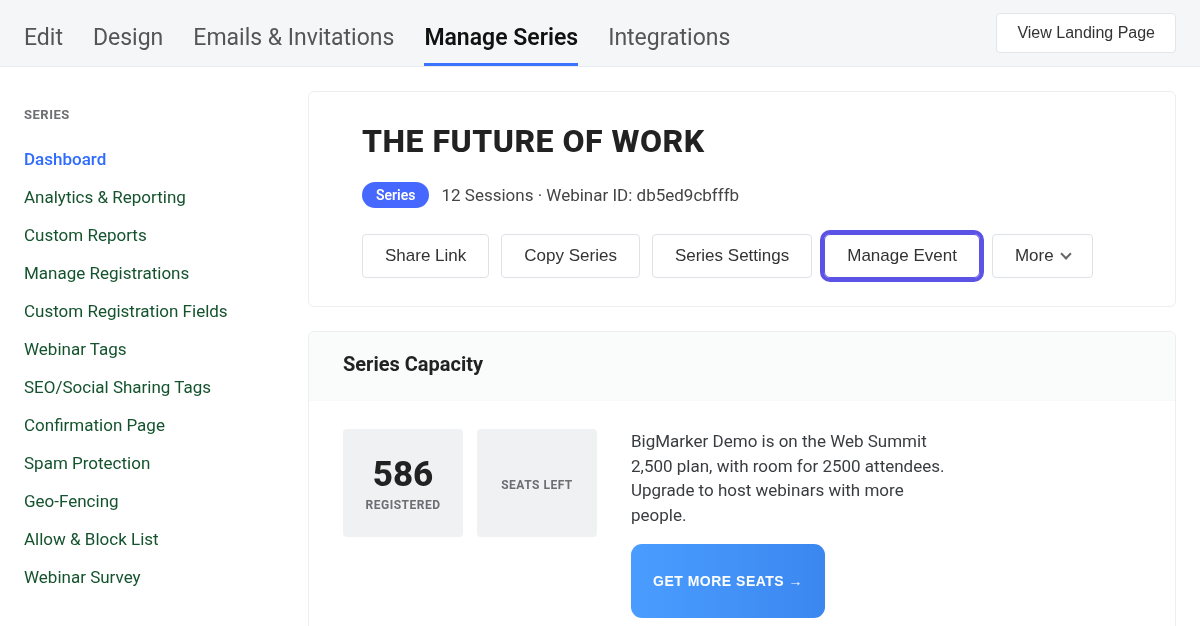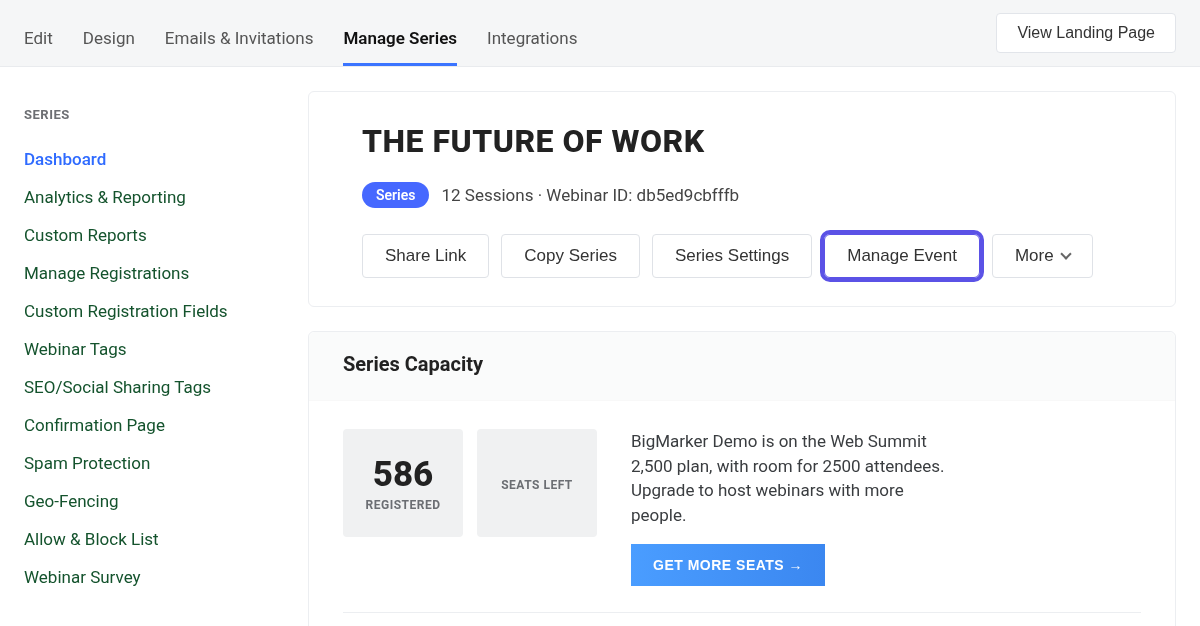--- a/index.html
+++ b/index.html
@@ -14,21 +14,21 @@
     align-items: center;
     justify-content: space-between;
     background: #f5f6f7;
     padding: 0 24px;
     height: 67px;
     border-bottom: 1px solid #e9ebee;
   }
   .tabs { display: flex; gap: 30px; align-items: center; height: 100%; }
   .tab {
     color: #555;
-    font-size: 17px;
+    font-size: 23px;
     height: 100%;
     display: flex;
     align-items: center;
     cursor: pointer;
     border-bottom: 3px solid transparent;
     padding-top: 12px;
   }
   .tab.active {
     color: #111;
     font-weight: 600;
@@ -142,22 +142,22 @@
   .stat-label { font-size: 12px; font-weight: 700; letter-spacing: 0.5px; color: #6b6e73; margin-top: 3px; }
   .stat-desc { flex: 1; padding-left: 20px; font-size: 17px; color: #3a3d40; line-height: 1.45; max-width: 340px; }
   .cta-btn {
     margin-top: 16px;
     background: linear-gradient(90deg,#4a9dff,#3b87f0);
     border: none;
     color: #fff;
     font-size: 14px;
     font-weight: 700;
     letter-spacing: 0.5px;
-    padding: 13px 22px;
-    border-radius: 0;
+    padding: 29px 22px;
+    border-radius: 11px;
     cursor: pointer;
   }
   .footer-row {
     display: flex;
     justify-content: space-between;
     border-top: 1px solid #eceef1;
     margin-top: 26px;
     padding-top: 20px;
     font-size: 17px;
     color: #3a3d40;

